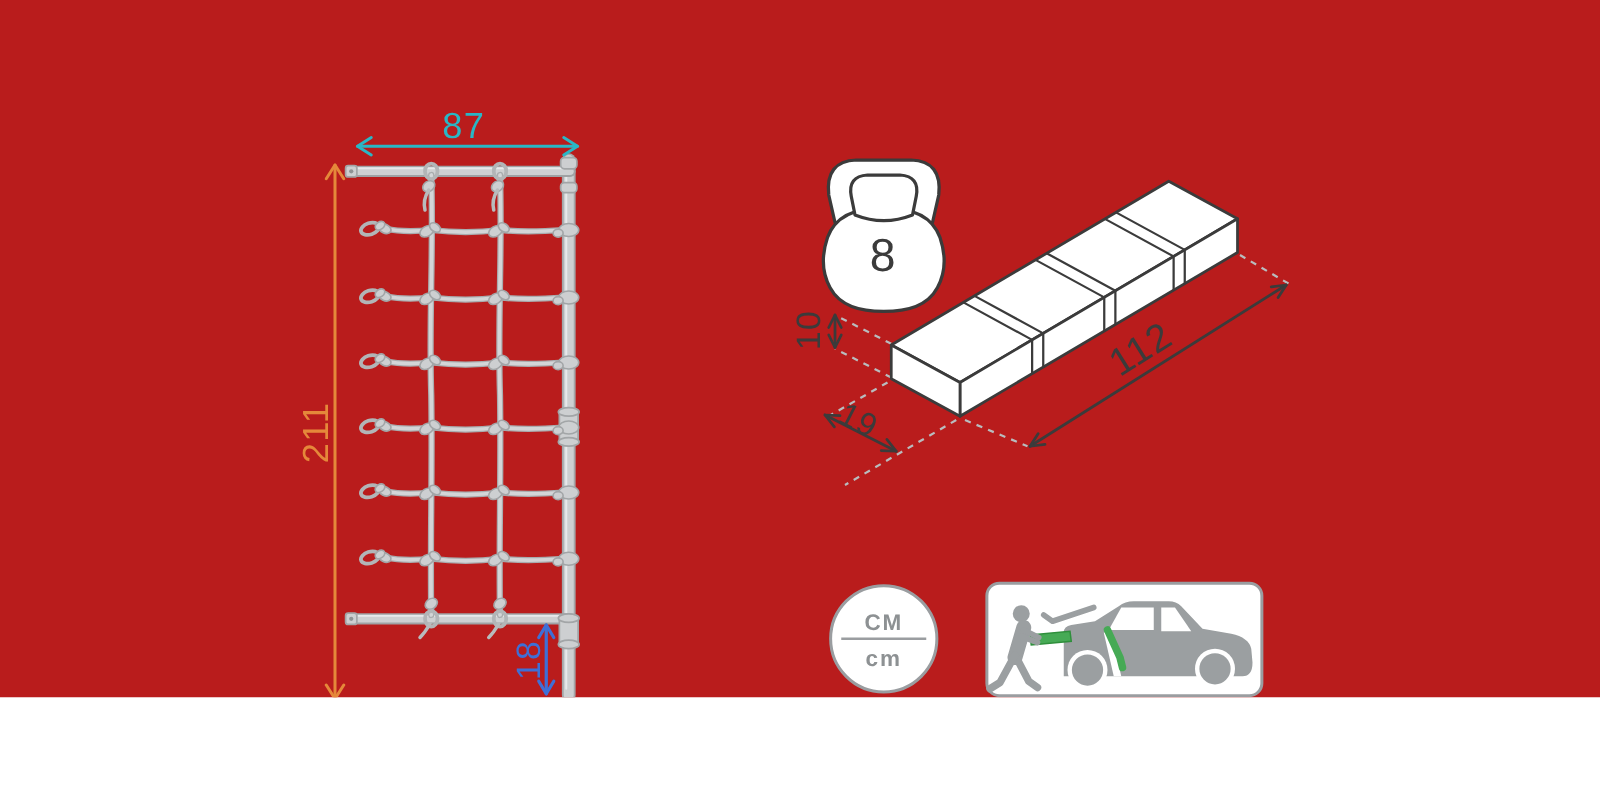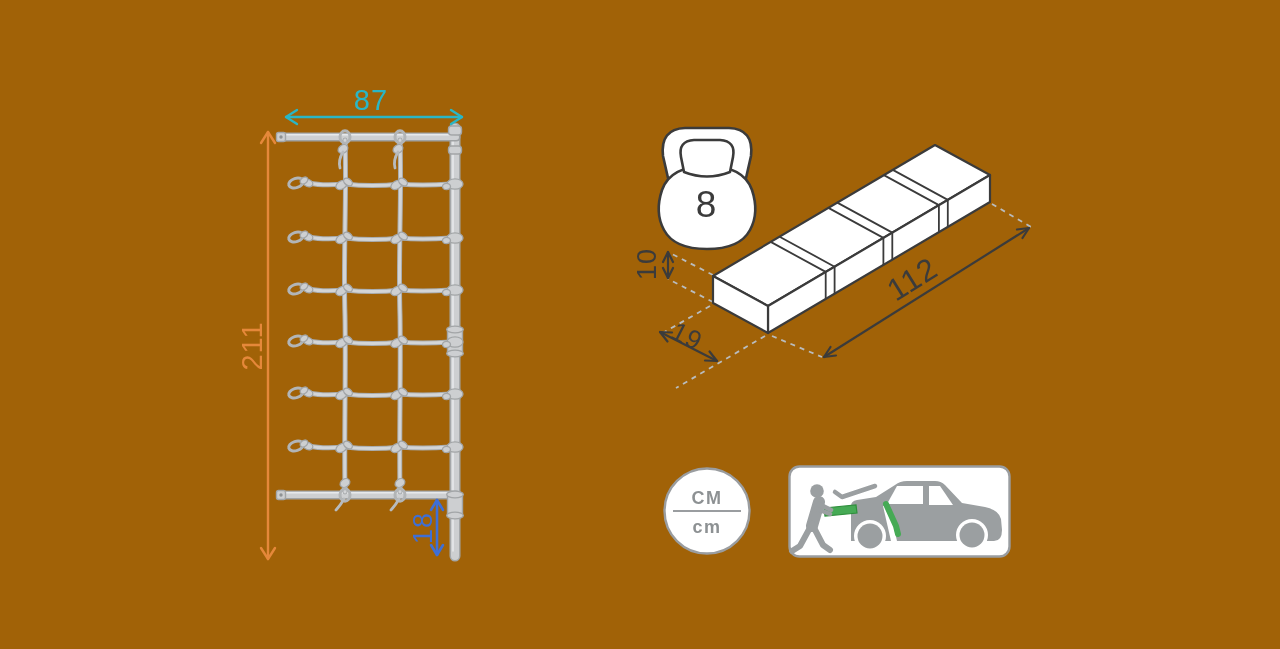--- a/index.html
+++ b/index.html
@@ -1,16 +1,16 @@
 <!DOCTYPE html>
 <html><head>
 <meta charset="utf-8">
 <style>
   html,body{margin:0;padding:0;background:#ffffff;}
-  .canvas{position:relative;width:1280px;height:649px;background:#a16207;overflow:hidden;}
+  .canvas{position:relative;width:1280px;height:558px;background:#b91c1c;overflow:hidden;}
   svg{display:block;}
   svg text{font-family:"Liberation Sans", sans-serif;}
 
   
   .bar-under{stroke:#9fa2a4;stroke-width:9;fill:none;stroke-linecap:round;}
   .bar-over{stroke:#ced0d2;stroke-width:6;fill:none;stroke-linecap:round;}
   .bar-hi{stroke:#e7e9eb;stroke-width:1.6;fill:none;stroke-linecap:round;}
   .pole-under{stroke:#a4a7a9;stroke-width:11;fill:none;stroke-linecap:round;}
   .pole-over{stroke:#cdcfd1;stroke-width:8;fill:none;stroke-linecap:round;}
   .rope-under{stroke:#a9acae;stroke-width:5;fill:none;stroke-linecap:round;}

